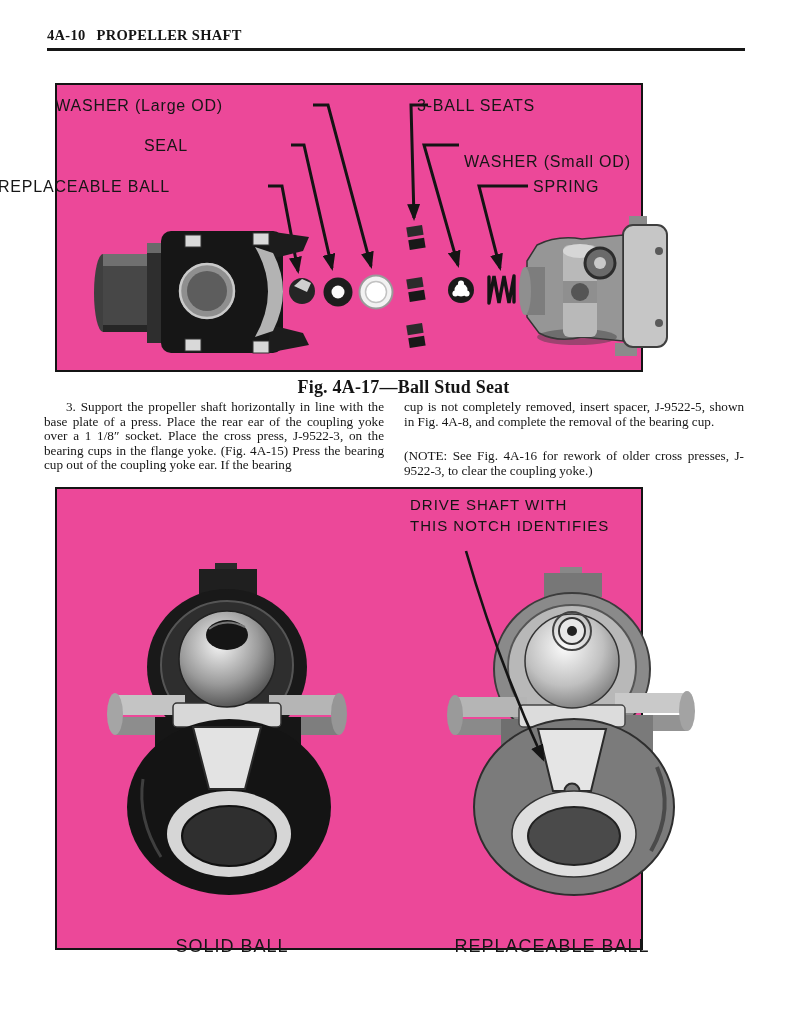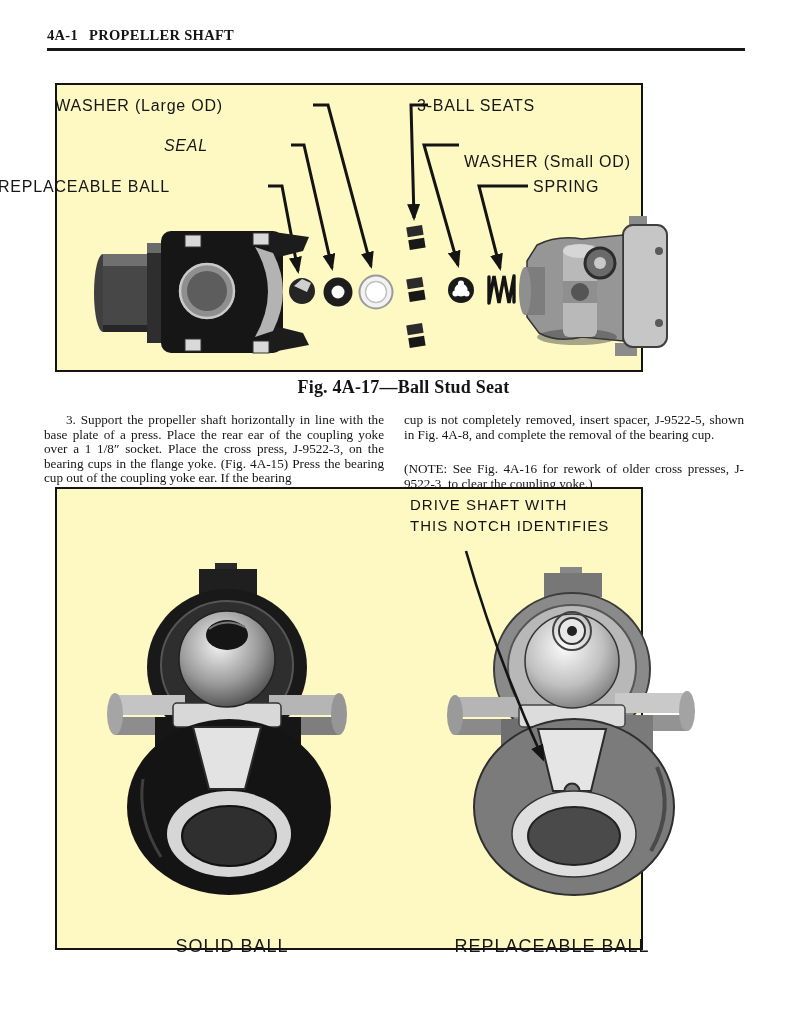--- a/index.html
+++ b/index.html
@@ -6,57 +6,57 @@
   .page{
     position:relative;width:791px;height:1024px;margin:0 auto;
     background:#ffffff;overflow:hidden;
     font-family:"Liberation Serif", serif;color:#151515;
   }
   
   .hdr{position:absolute;left:47px;top:27px;font-weight:bold;font-size:14.5px;letter-spacing:.3px;white-space:nowrap;}
   .hdr .num{margin-right:11px;}
   .hdr-rule{position:absolute;left:47px;top:48px;width:698px;height:3px;background:#161616;}
   
-  .figbox{position:absolute;left:55px;width:588px;background:#fef9c3;border:2px solid #141414;box-sizing:border-box;}
+  .figbox{position:absolute;left:55px;width:588px;background:#ec4899;border:2px solid #141414;box-sizing:border-box;}
   #fig1{top:83px;height:289px;}
   #fig2{top:487px;height:463px;}
   .figbox svg{position:absolute;left:0;top:0;}
   
   .flabel{
     position:absolute;font-family:"Liberation Sans", sans-serif;
     font-size:16px;letter-spacing:.8px;color:#161616;white-space:nowrap;line-height:17px;
   }
   .flabel.r{text-align:right;}
   
   .caption{position:absolute;left:8px;width:791px;text-align:center;font-weight:bold;font-size:18px;letter-spacing:.2px;}
   #cap1{top:377px;}
   #cap2{top:958px;}
   
-  .cols{position:absolute;left:44px;top:413px;width:700px;display:flex;gap:20px;}
+  .cols{position:absolute;left:44px;top:400px;width:700px;display:flex;gap:20px;}
   .col{width:342px;font-size:13.2px;line-height:14.6px;text-align:justify;}
   .col p{margin:0;}
   .col .indent{text-indent:22px;}
   .col .sp{margin-top:20px;}
   
   .annot{
     position:absolute;left:353px;top:5px;font-family:"Liberation Sans", sans-serif;
     font-size:15px;letter-spacing:1px;color:#141414;line-height:21px;white-space:nowrap;
   }
   .plabel{
     position:absolute;top:411px;transform:translateX(-50%);
     font-family:"Liberation Sans", sans-serif;font-size:18px;letter-spacing:1px;color:#161616;white-space:nowrap;margin-top:36px;
   }
 </style>
 </head>
 <body>
 
 <div class="page" style="color: rgb(21, 21, 21); background: rgb(255, 255, 255);">
 
   <div class="hdr">
-    <span class="num">4A-1</span><span>PROPELLER SHAFT</span>
+    <span class="num">4A-10</span><span>PROPELLER SHAFT</span>
   </div>
   <div class="hdr-rule"></div>
 
   <div class="figbox" id="fig1">
     <svg width="676" height="285" viewBox="0 0 676 285">
       <defs>
         <marker id="arrow1" markerUnits="userSpaceOnUse" markerWidth="18" markerHeight="13" refX="14" refY="6.5" orient="auto">
           <path d="M0,0 L17,6.5 L0,13 Z" fill="#141414"></path>
         </marker>
       </defs>
@@ -141,21 +141,21 @@
         <circle cx="523" cy="207" r="9" fill="#555555"></circle>
         <circle cx="543" cy="178" r="15" fill="#6a6a6a" stroke="#2c2c2c" stroke-width="3"></circle>
         <circle cx="543" cy="178" r="6" fill="#c9c9c9"></circle>
         <rect x="468" y="182" width="20" height="48" fill="#7d7d7d"></rect>
         <ellipse cx="468" cy="206" rx="6" ry="24" fill="#8f8f8f"></ellipse>
       </g>
     </svg>
 
     <div class="flabel r" style="right:418px;top:12px;">WASHER (Large OD)</div>
     <div class="flabel" style="left:360px;top:12px;">3-BALL SEATS</div>
-    <div class="flabel r" style="right:433px;top:52px;font-style:italic;">SEAL</div>
+    <div class="flabel r" style="right:453px;top:52px;">SEAL</div>
     <div class="flabel" style="left:407px;top:68px;">WASHER (Small OD)</div>
     <div class="flabel r" style="right:471px;top:93px;">REPLACEABLE BALL</div>
     <div class="flabel" style="left:476px;top:93px;">SPRING</div>
   </div>
 
   <div class="caption" id="cap1">Fig. 4A-17—Ball Stud Seat</div>
 
   <div class="cols">
     <div class="col">
       <p class="indent">3.  Support the propeller shaft horizontally in line with the base plate of a press. Place the rear ear of the coupling yoke over a 1 1/8″ socket. Place the cross press, J-9522-3, on the bearing cups in the flange yoke. (Fig. 4A-15) Press the bearing cup out of the coupling yoke ear. If the bearing</p>

